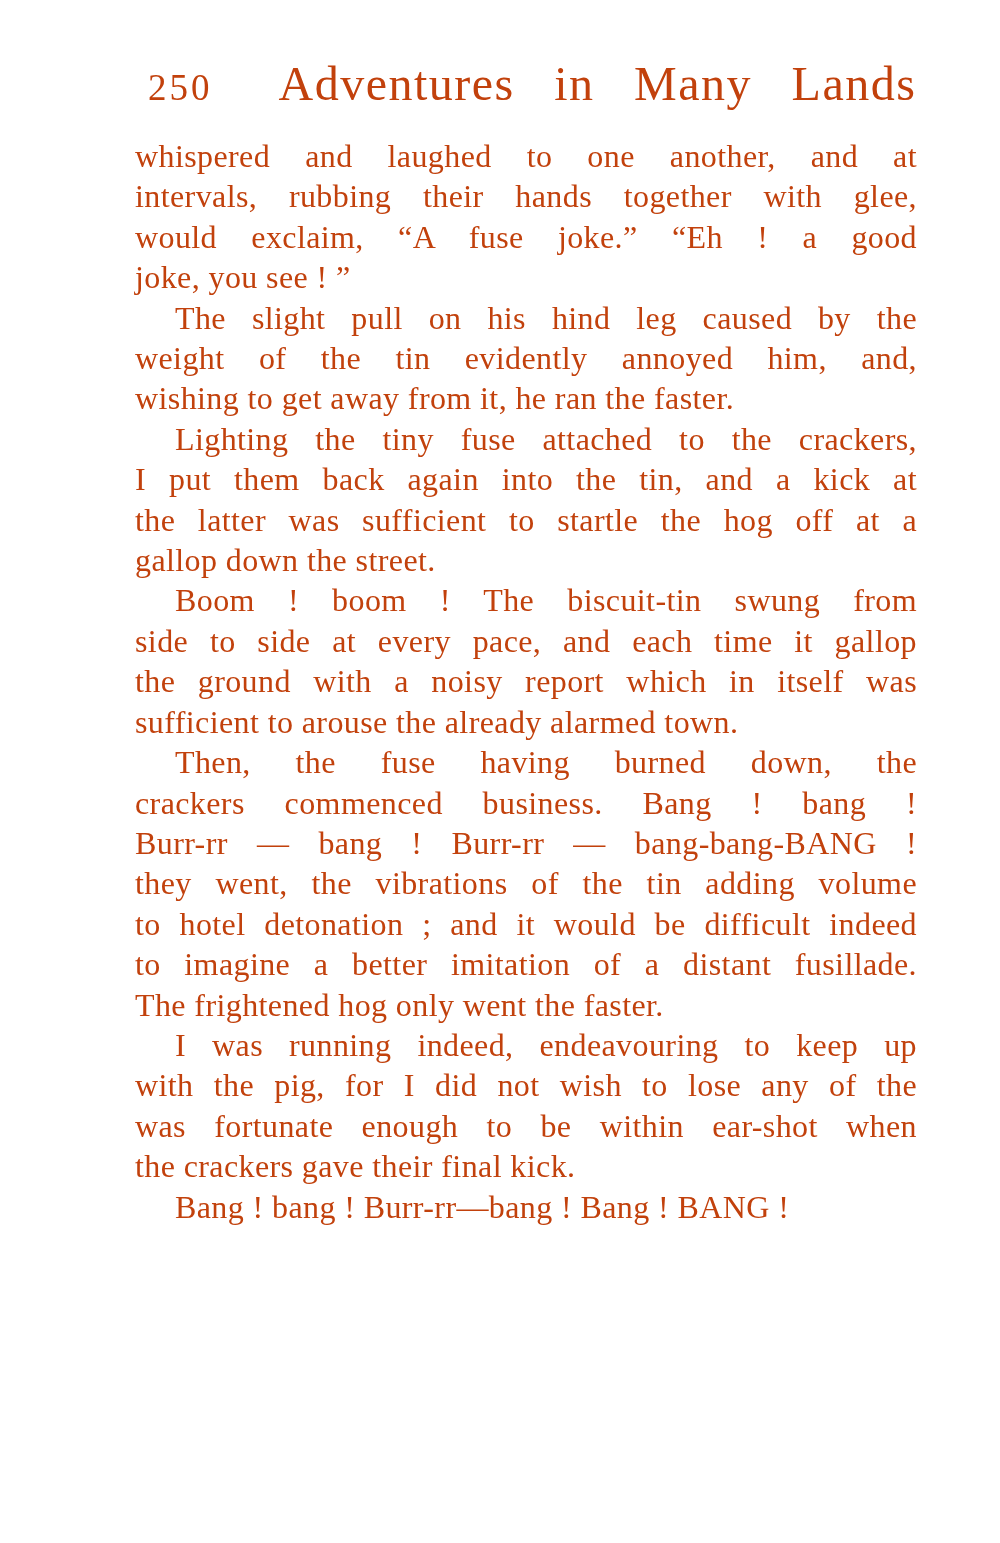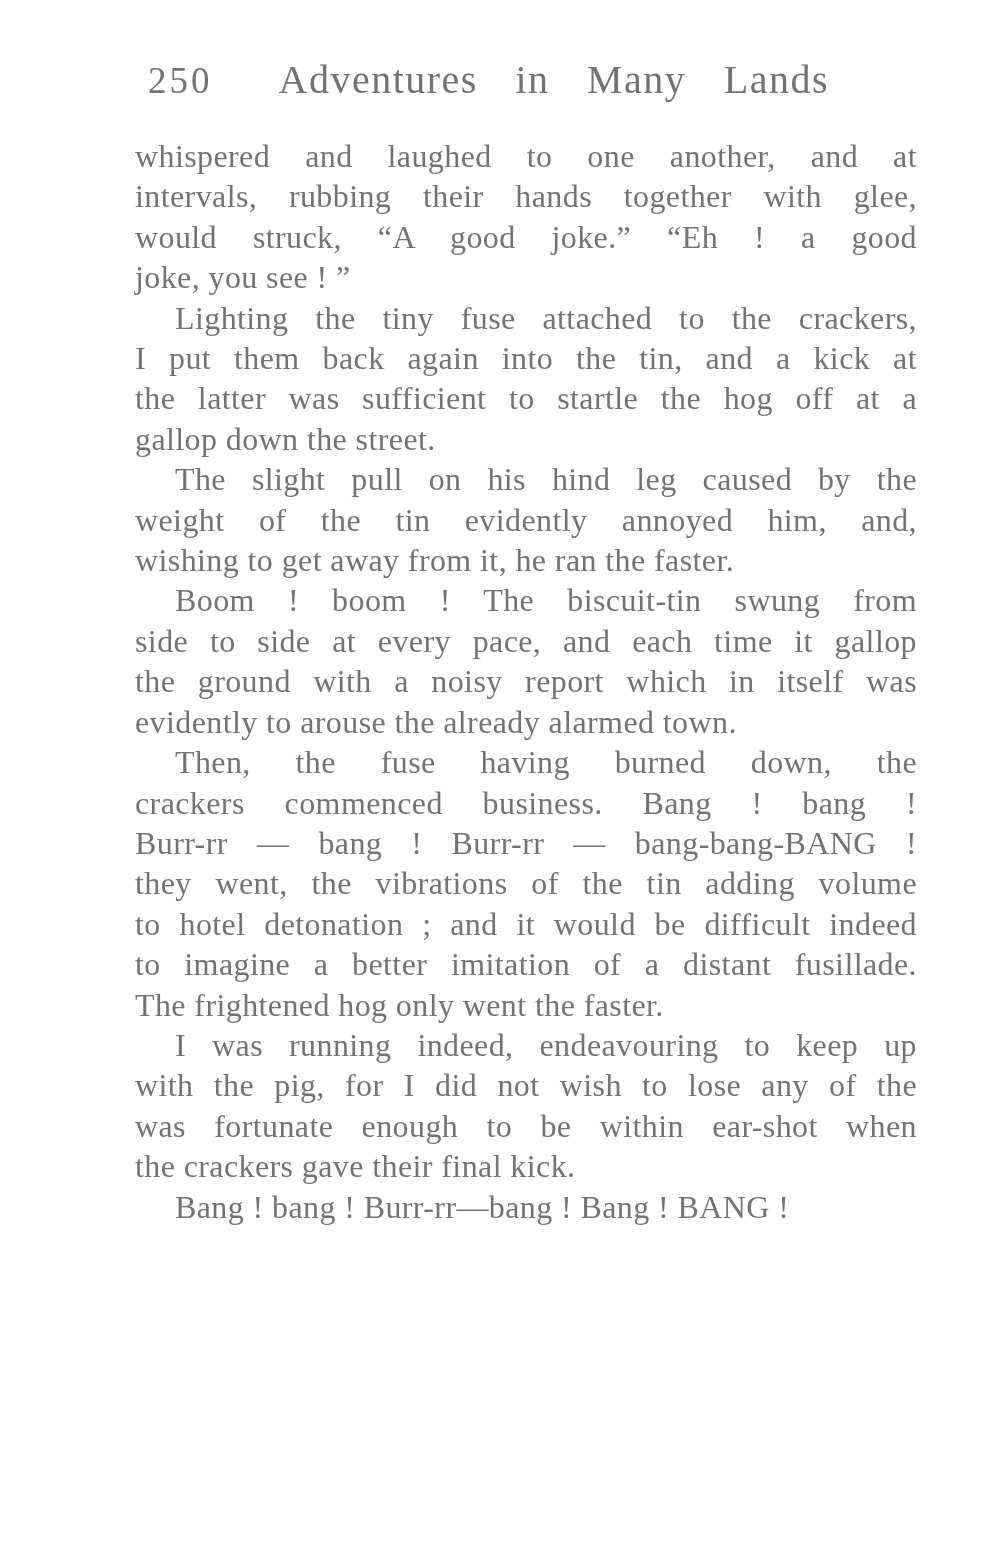--- a/index.html
+++ b/index.html
@@ -5,41 +5,41 @@
   html, body {
     margin: 0;
     padding: 0;
     background: #ffffff;
   }
   .page {
     position: relative;
     width: 973px;
     height: 1543px;
     background: #ffffff;
-    color: #737373;
+    color: #c2410c;
     font-family: "Liberation Serif", "DejaVu Serif", serif;
     overflow: hidden;
   }
   .running-header {
     position: absolute;
     top: 56px;
     left: 148px;
     right: 80px;
     display: flex;
     align-items: baseline;
     white-space: nowrap;
   }
   .page-number {
     font-size: 37px;
     letter-spacing: 3px;
     font-variant-numeric: oldstyle-nums;
   }
   .book-title {
     margin-left: 66px;
-    font-size: 40px;
+    font-size: 48px;
     letter-spacing: 1.5px;
     word-spacing: 26px;
   }
   .text-block {
     position: absolute;
     top: 136px;
     left: 135px;
     width: 782px;
   }
   .paragraph {
@@ -68,39 +68,39 @@
 
   <div class="running-header">
     <span class="page-number">250</span>
     <span class="book-title">Adventures in Many Lands</span>
   </div>
 
   <div class="text-block">
       <div class="paragraph">
         <div class="line">whispered and laughed to one another, and at</div>
         <div class="line">intervals, rubbing their hands together with glee,</div>
-        <div class="line">would struck, “A good joke.” “Eh ! a good</div>
+        <div class="line">would exclaim, “A fuse joke.” “Eh ! a good</div>
         <div class="line last">joke, you see ! ”</div>
+      </div>
+      <div class="paragraph">
+        <div class="line indented">The slight pull on his hind leg caused by the</div>
+        <div class="line">weight of the tin evidently annoyed him, and,</div>
+        <div class="line last">wishing to get away from it, he ran the faster.</div>
       </div>
       <div class="paragraph">
         <div class="line indented">Lighting the tiny fuse attached to the crackers,</div>
         <div class="line">I put them back again into the tin, and a kick at</div>
         <div class="line">the latter was sufficient to startle the hog off at a</div>
         <div class="line last">gallop down the street.</div>
       </div>
       <div class="paragraph">
-        <div class="line indented">The slight pull on his hind leg caused by the</div>
-        <div class="line">weight of the tin evidently annoyed him, and,</div>
-        <div class="line last">wishing to get away from it, he ran the faster.</div>
-      </div>
-      <div class="paragraph">
         <div class="line indented">Boom ! boom !  The biscuit-tin swung from</div>
         <div class="line">side to side at every pace, and each time it gallop</div>
         <div class="line">the ground with a noisy report which in itself was</div>
-        <div class="line last">evidently to arouse the already alarmed town.</div>
+        <div class="line last">sufficient to arouse the already alarmed town.</div>
       </div>
       <div class="paragraph">
         <div class="line indented">Then, the fuse having burned down, the</div>
         <div class="line">crackers commenced business.  Bang ! bang !</div>
         <div class="line">Burr-rr — bang !  Burr-rr — bang-bang-BANG !</div>
         <div class="line">they went, the vibrations of the tin adding volume</div>
         <div class="line">to hotel detonation ; and it would be difficult indeed</div>
         <div class="line">to imagine a better imitation of a distant fusillade.</div>
         <div class="line last">The frightened hog only went the faster.</div>
       </div>

